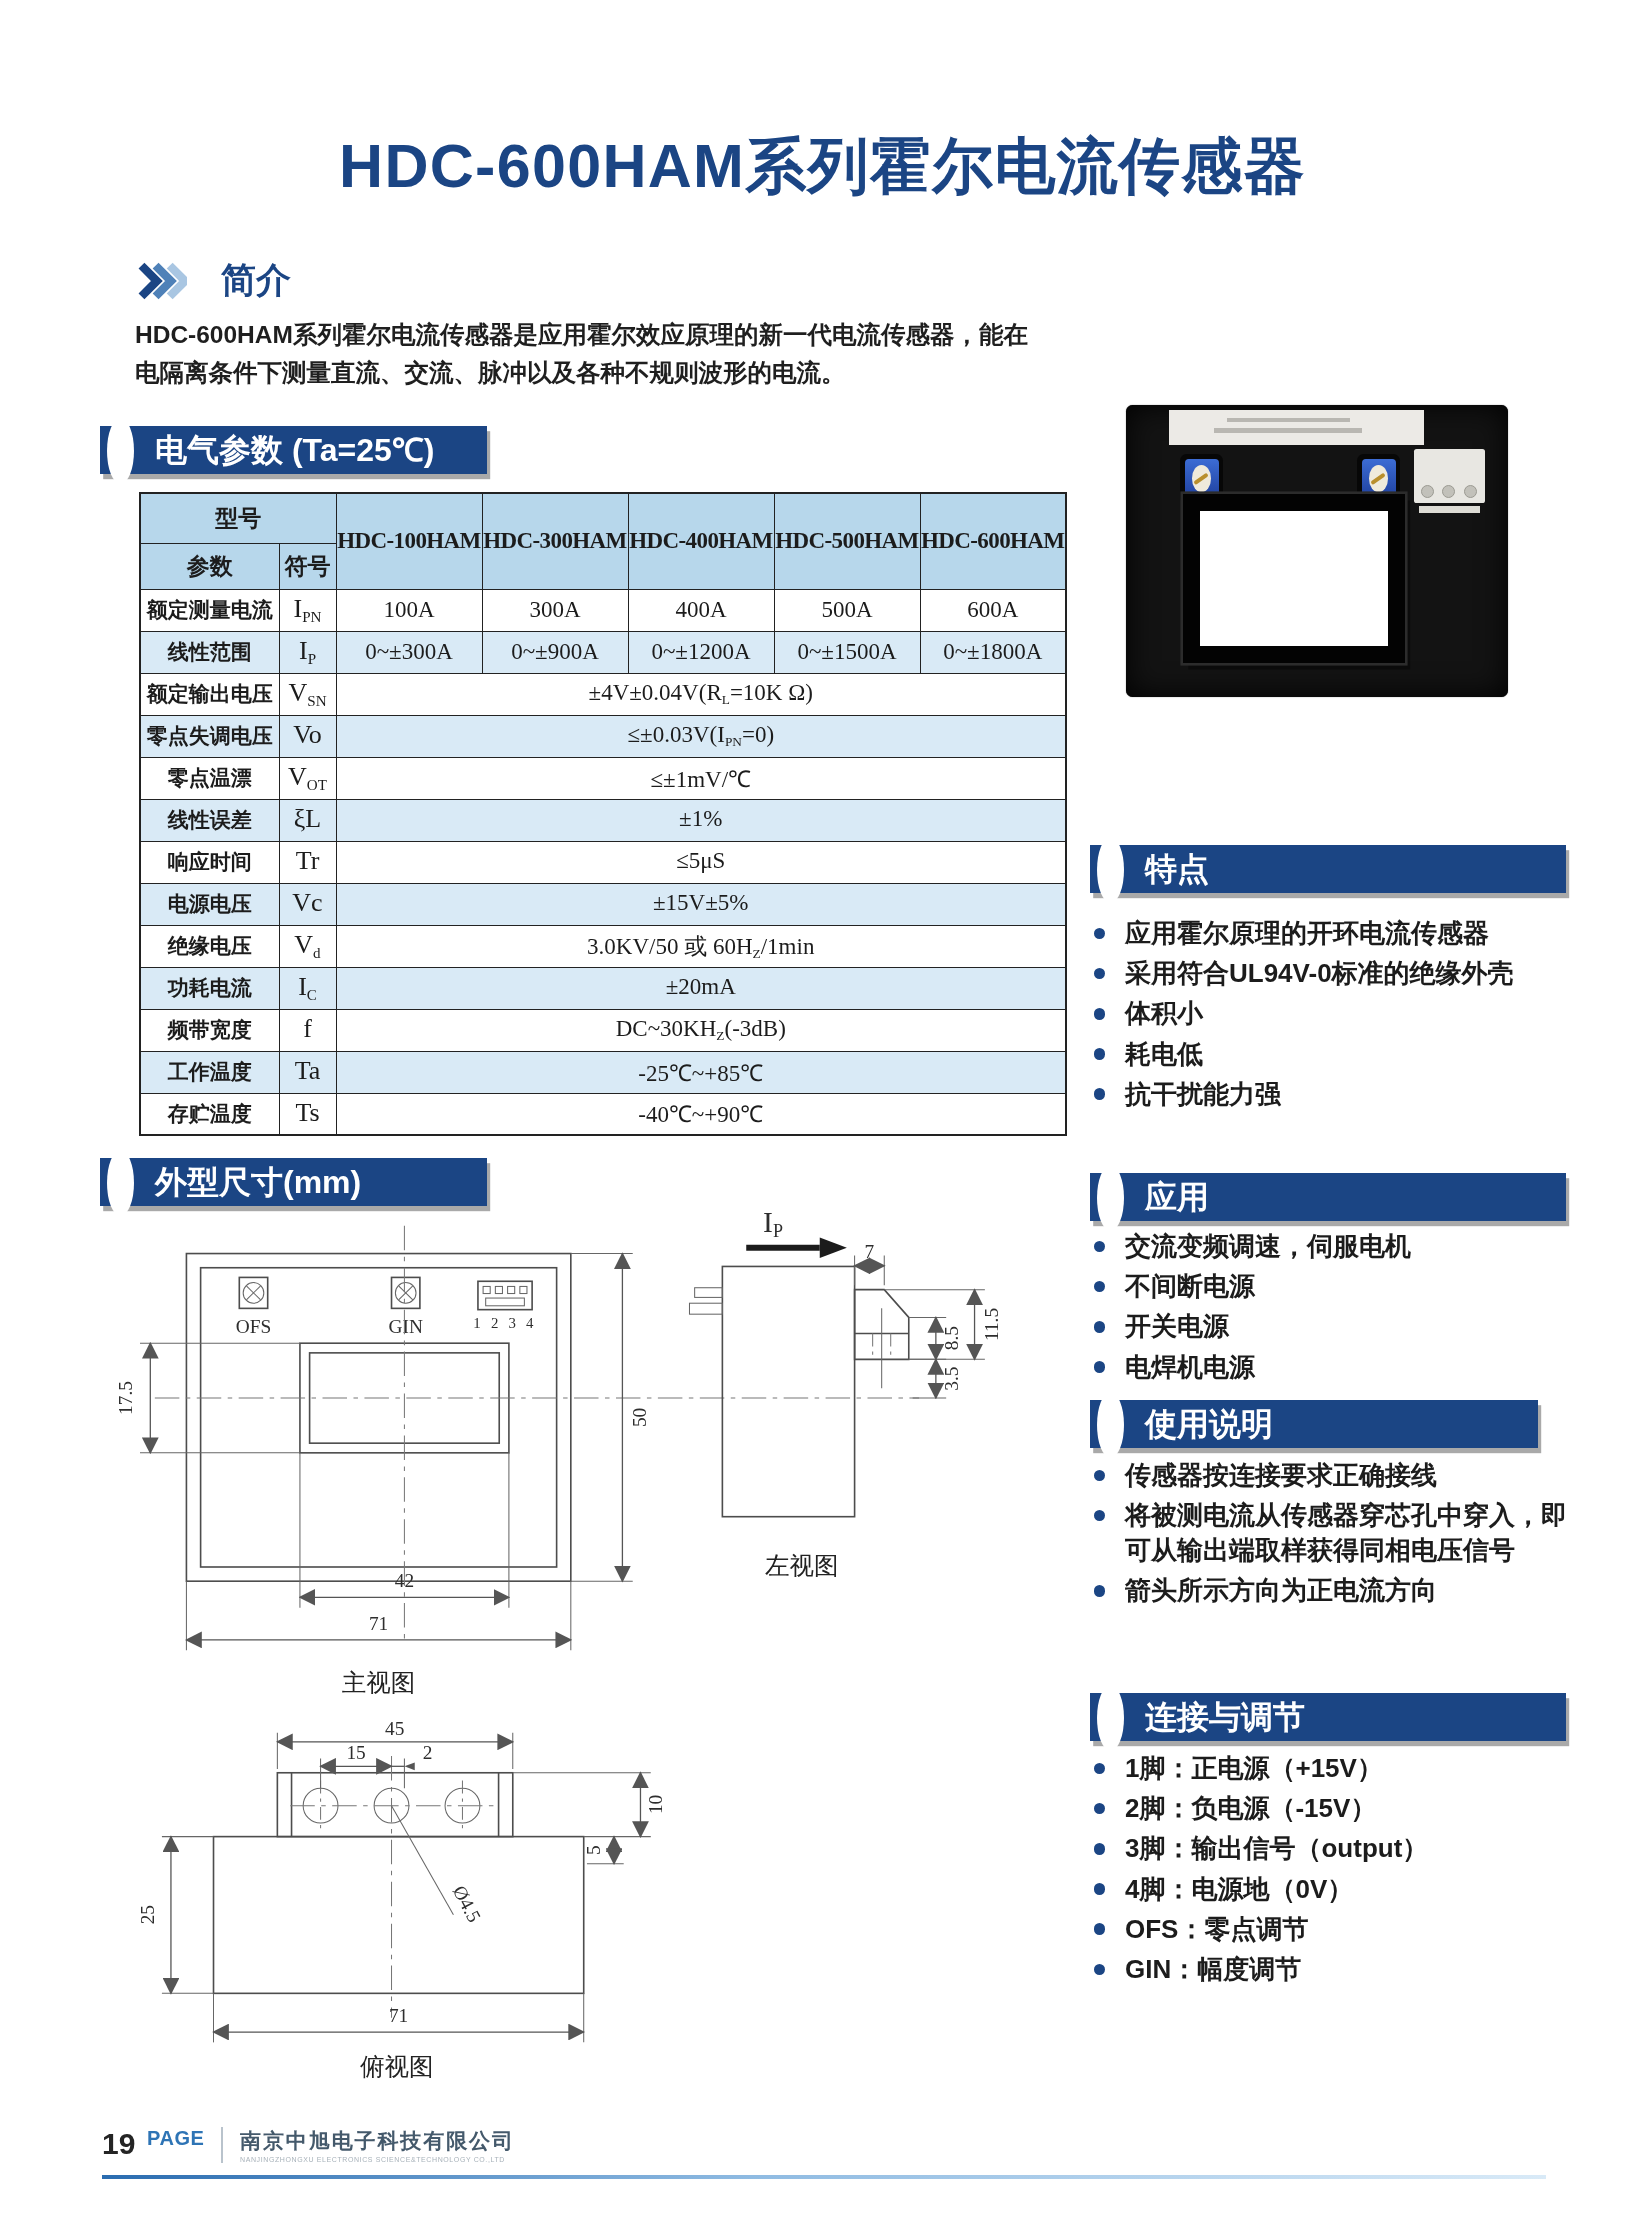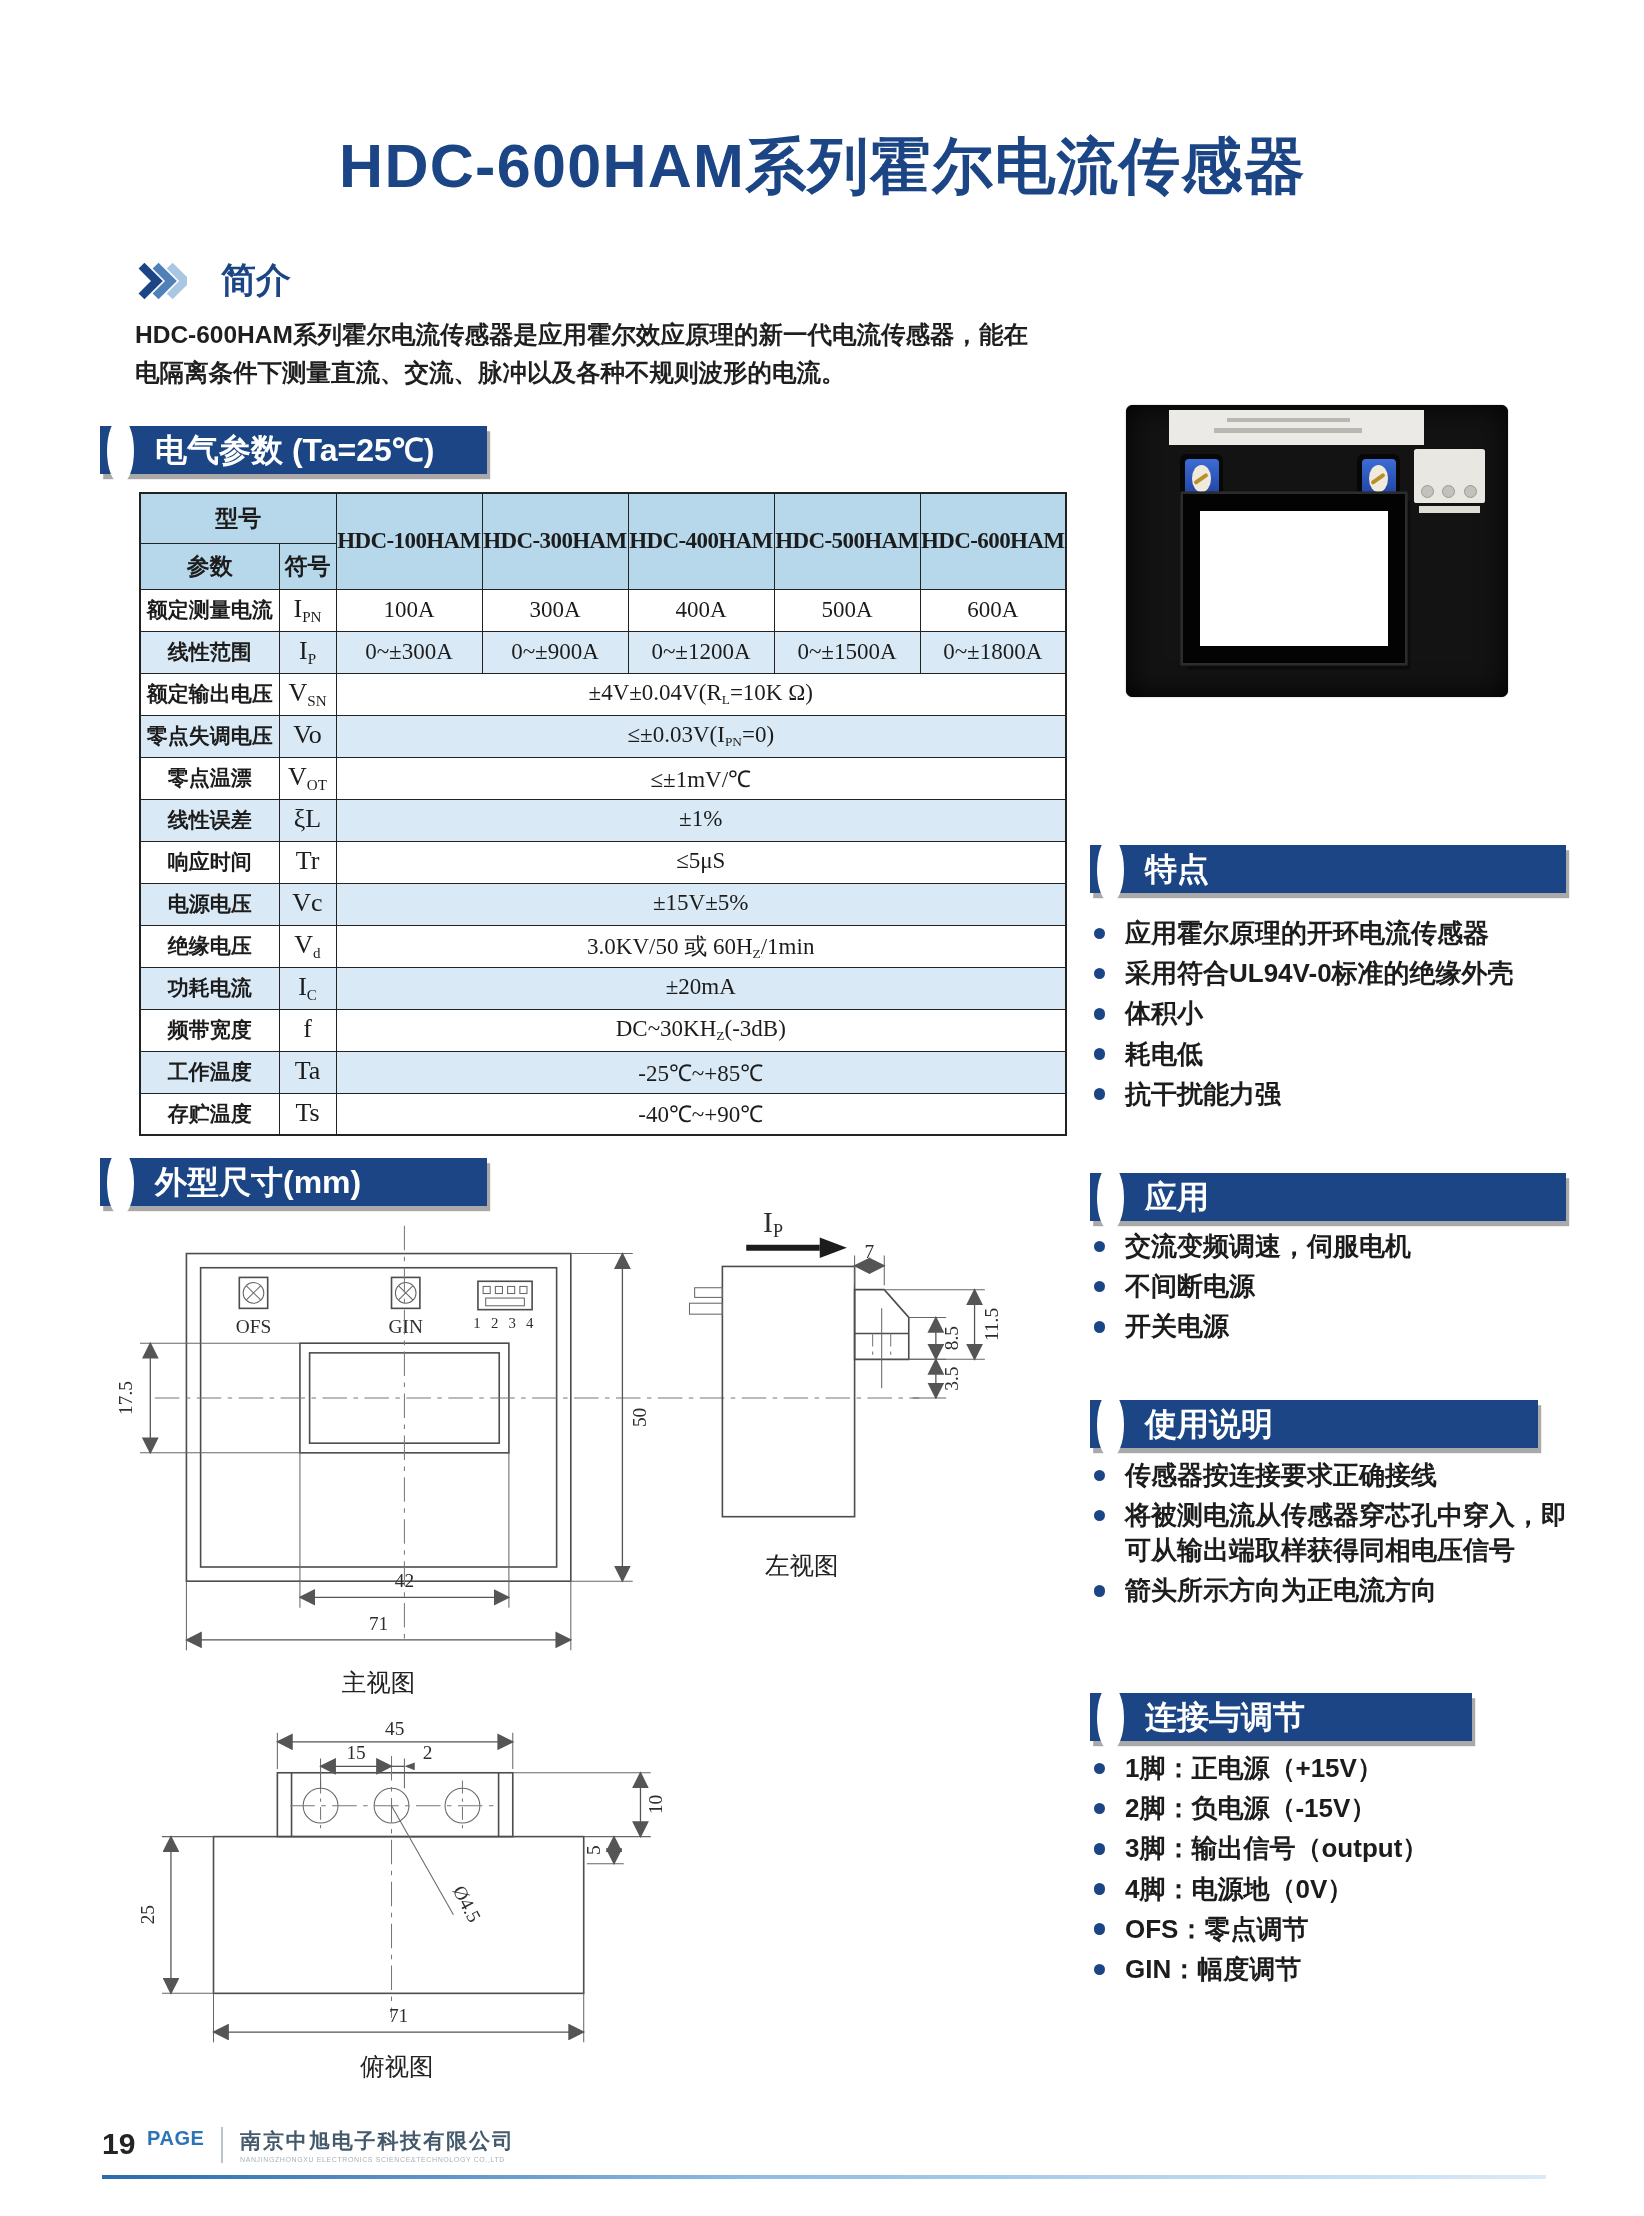--- a/index.html
+++ b/index.html
@@ -30,21 +30,21 @@
   }
   .banner::before {
     content:""; position:absolute; left:6.5px; top:-7.7px; width:27px; height:66px;
     background:#ffffff; border-radius:50%;
   }
   .b-elec { left:100px; top:426px;  width:387px; }
   .b-dims { left:100px; top:1158px; width:387px; }
   .b-feat { left:1090px; top:845px; width:476px; }
   .b-app  { left:1090px; top:1173px; width:476px; }
   .b-use  { left:1090px; top:1400px; width:448px; }
-  .b-conn { left:1090px; top:1693px; width:382px; }
+  .b-conn { left:1090px; top:1693px; width:476px; }
   
   table.spec {
     position:absolute; left:139px; top:492px; width:928px;
     border-collapse:collapse; table-layout:fixed; border:2.6px solid #222;
   }
   table.spec td { border:1.9px solid #222; text-align:center; vertical-align:middle; background:#fff; }
   table.spec thead td { background:#b7d7eb; }
   tr.hr1 td { height:50px; font-size:23px; font-weight:bold; }
   tr.hr2 td { height:46px; font-size:23px; font-weight:bold; }
   td.model { font-family:"Liberation Serif", serif; font-size:22px; font-weight:normal; letter-spacing:-0.6px; }
@@ -268,20 +268,21 @@
     <li>应用霍尔原理的开环电流传感器</li>
     <li>采用符合UL94V-0标准的绝缘外壳</li>
     <li>体积小</li>
     <li>耗电低</li>
     <li>抗干扰能力强</li>
   </ul>
   <ul class="blist l-app">
     <li>交流变频调速，伺服电机</li>
     <li>不间断电源</li>
     <li>开关电源</li>
+    <li>电焊机电源</li>
   </ul>
   <ul class="blist l-use">
     <li>传感器按连接要求正确接线</li>
     <li>将被测电流从传感器穿芯孔中穿入，即可从输出端取样获得同相电压信号</li>
     <li>箭头所示方向为正电流方向</li>
   </ul>
   <ul class="blist l-conn">
     <li>1脚：正电源（+15V）</li>
     <li>2脚：负电源（-15V）</li>
     <li>3脚：输出信号（output）</li>

